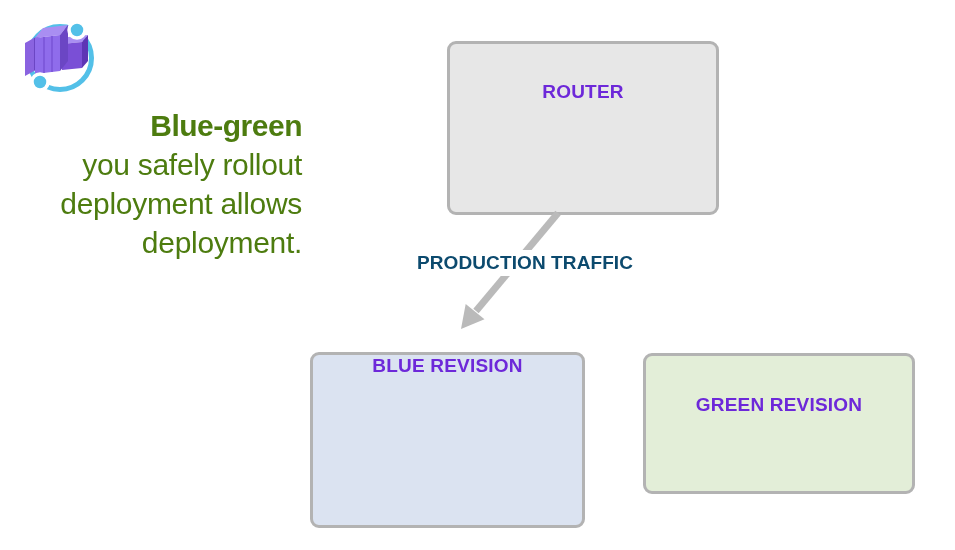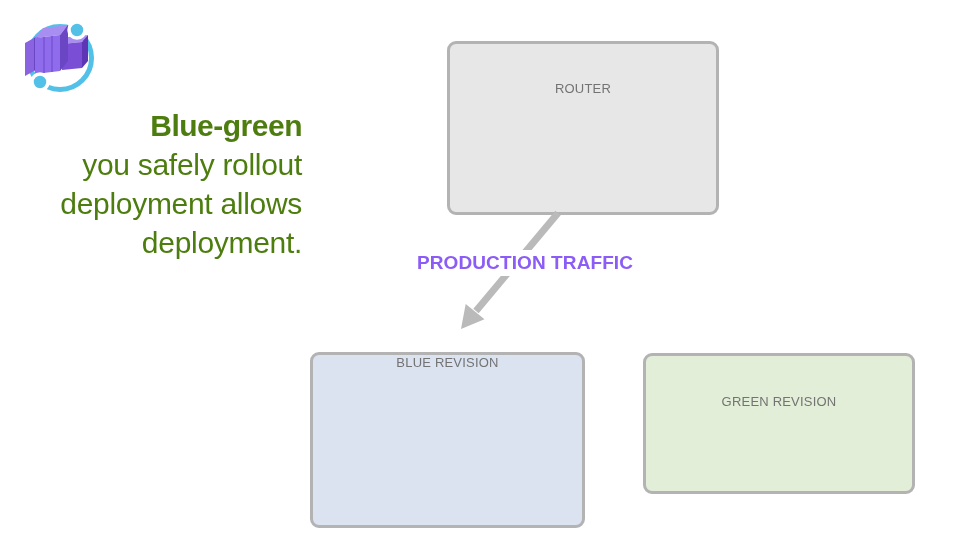--- a/index.html
+++ b/index.html
@@ -16,34 +16,34 @@
     text-align:right;color:#4d7c0f;font-size:30px;line-height:39px;
     font-weight:300;letter-spacing:-0.3px;
   }
   .tagline .bold{font-weight:700;letter-spacing:-0.5px;}
   
   .node{
     position:absolute;border:3px solid #b3b3b3;border-radius:9px;
     box-sizing:border-box;text-align:center;
   }
   .node .node-label{
-    display:block;font-weight:400;font-size:13px;color:#737373;
+    display:block;font-weight:700;font-size:19px;color:#6d28d9;
     letter-spacing:0.2px;
   }
   .router{left:447px;top:41px;width:272px;height:174px;background:#e7e7e7;}
   .router .node-label{padding-top:37px;}
   .blue{left:310px;top:352px;width:275px;height:176px;background:#dbe3f1;}
   .blue .node-label{}
   .green{left:643px;top:353px;width:272px;height:141px;background:#e3eed8;}
   .green .node-label{padding-top:38px;}
   
   .arrow-svg{position:absolute;left:440px;top:205px;width:150px;height:135px;}
   .arrow-label{
     position:absolute;left:411px;top:250px;background:#ffffff;
-    padding:2px 6px;font-weight:700;font-size:19px;color:#8b5cf6;
+    padding:2px 6px;font-weight:700;font-size:19px;color:#0c4a6e;
     letter-spacing:0.1px;white-space:nowrap;
   }
 </style>
 </head>
 <body>
 
 <div class="canvas">
 
   <svg class="logo" viewBox="0 0 78 84" xmlns="http://www.w3.org/2000/svg">
 

